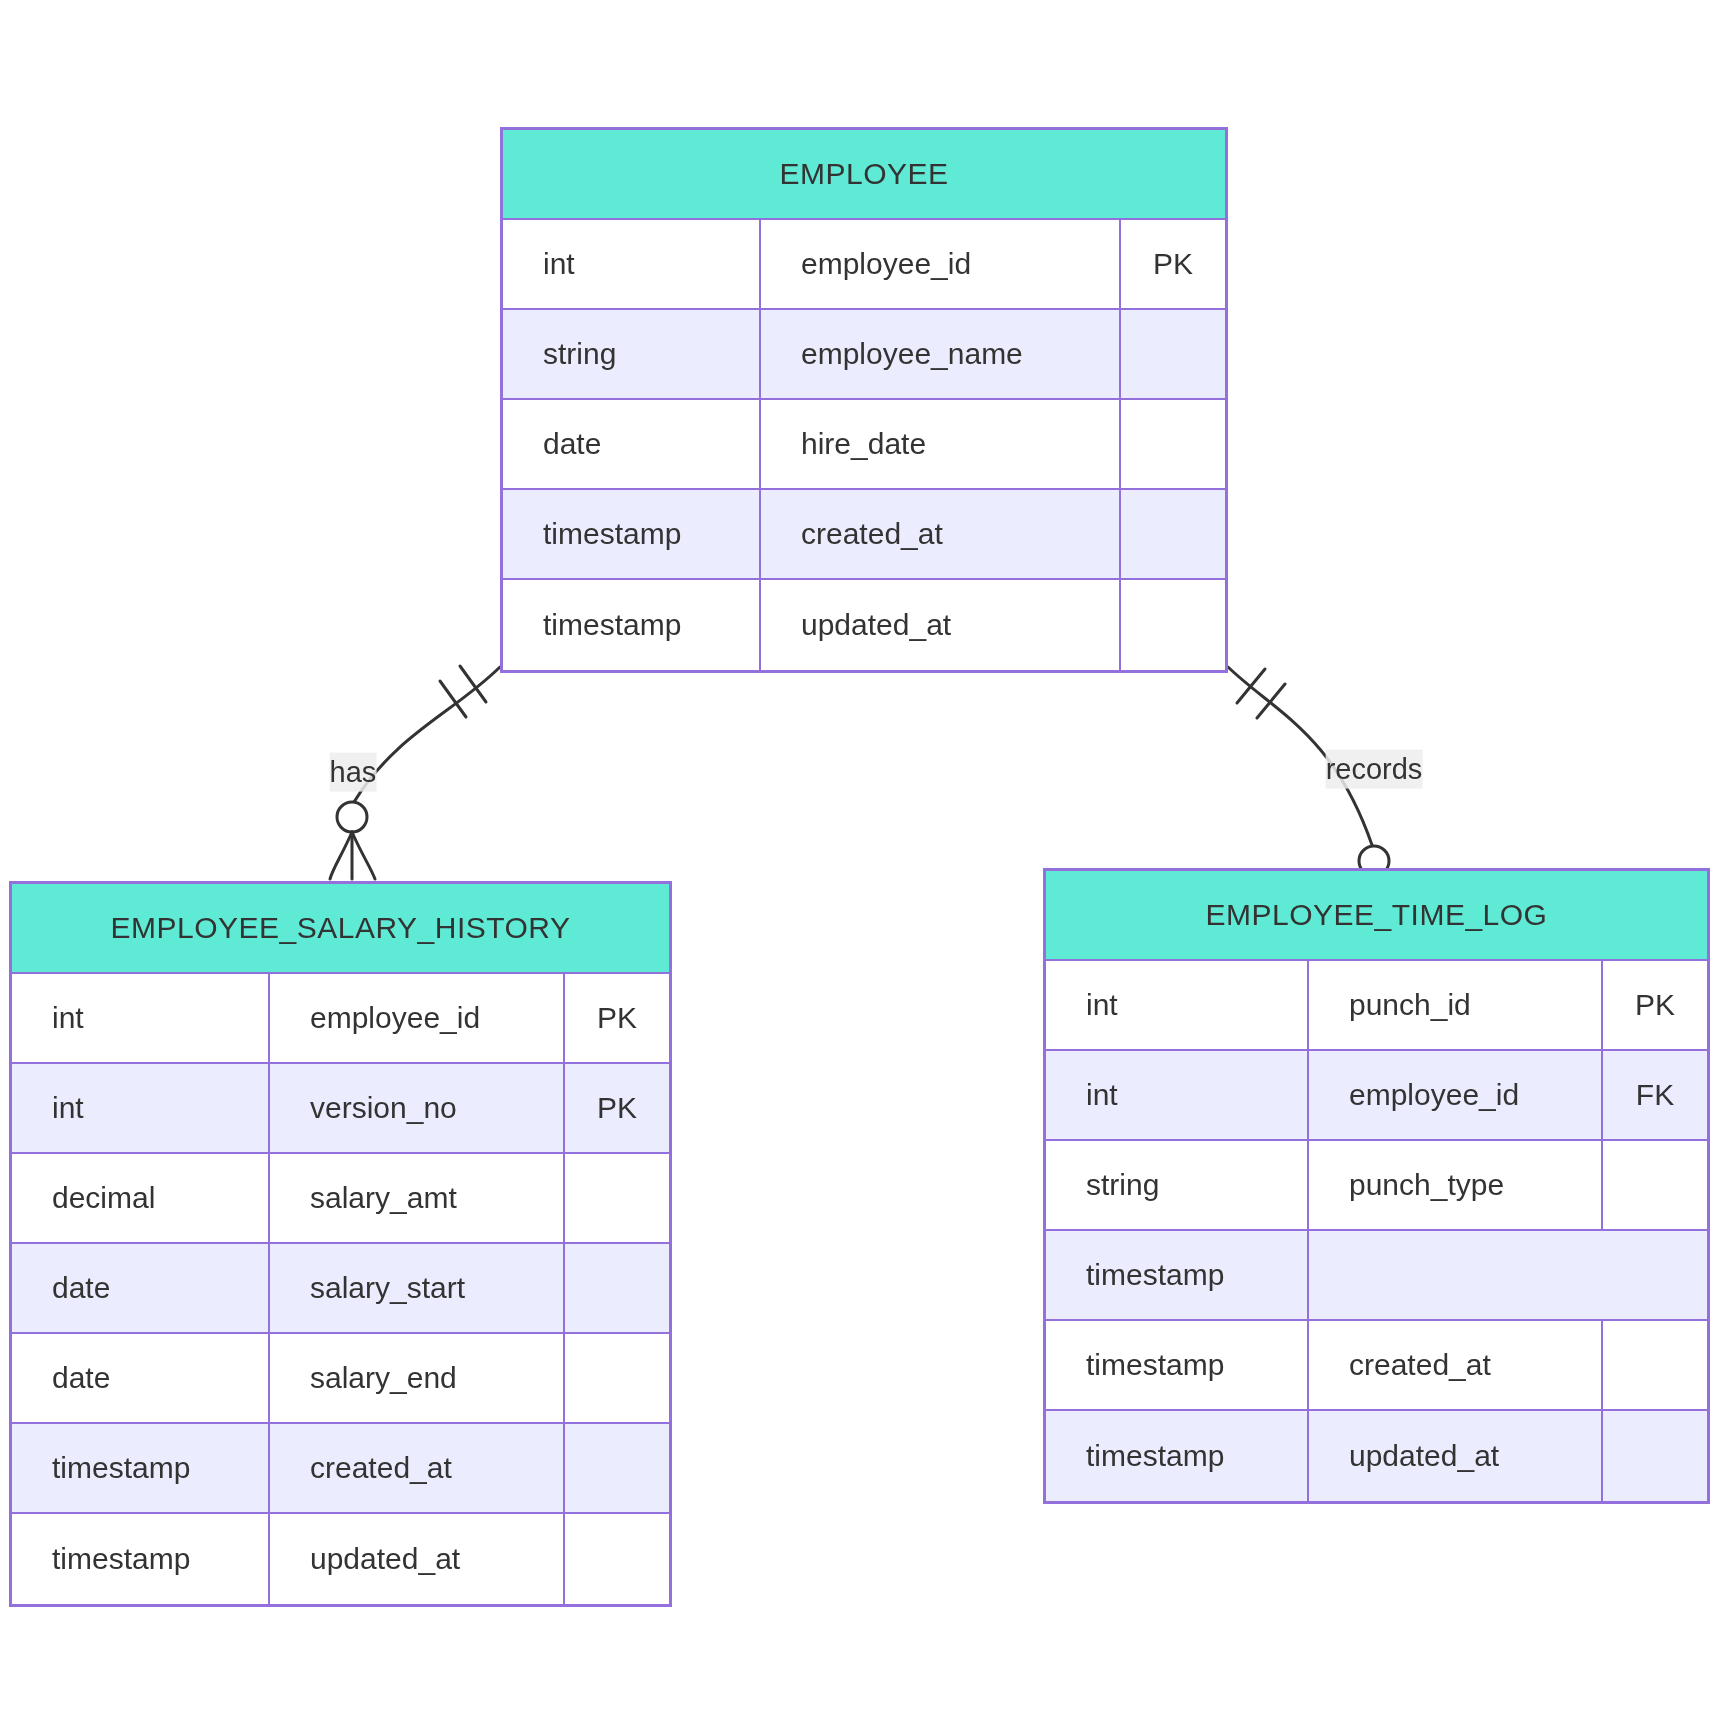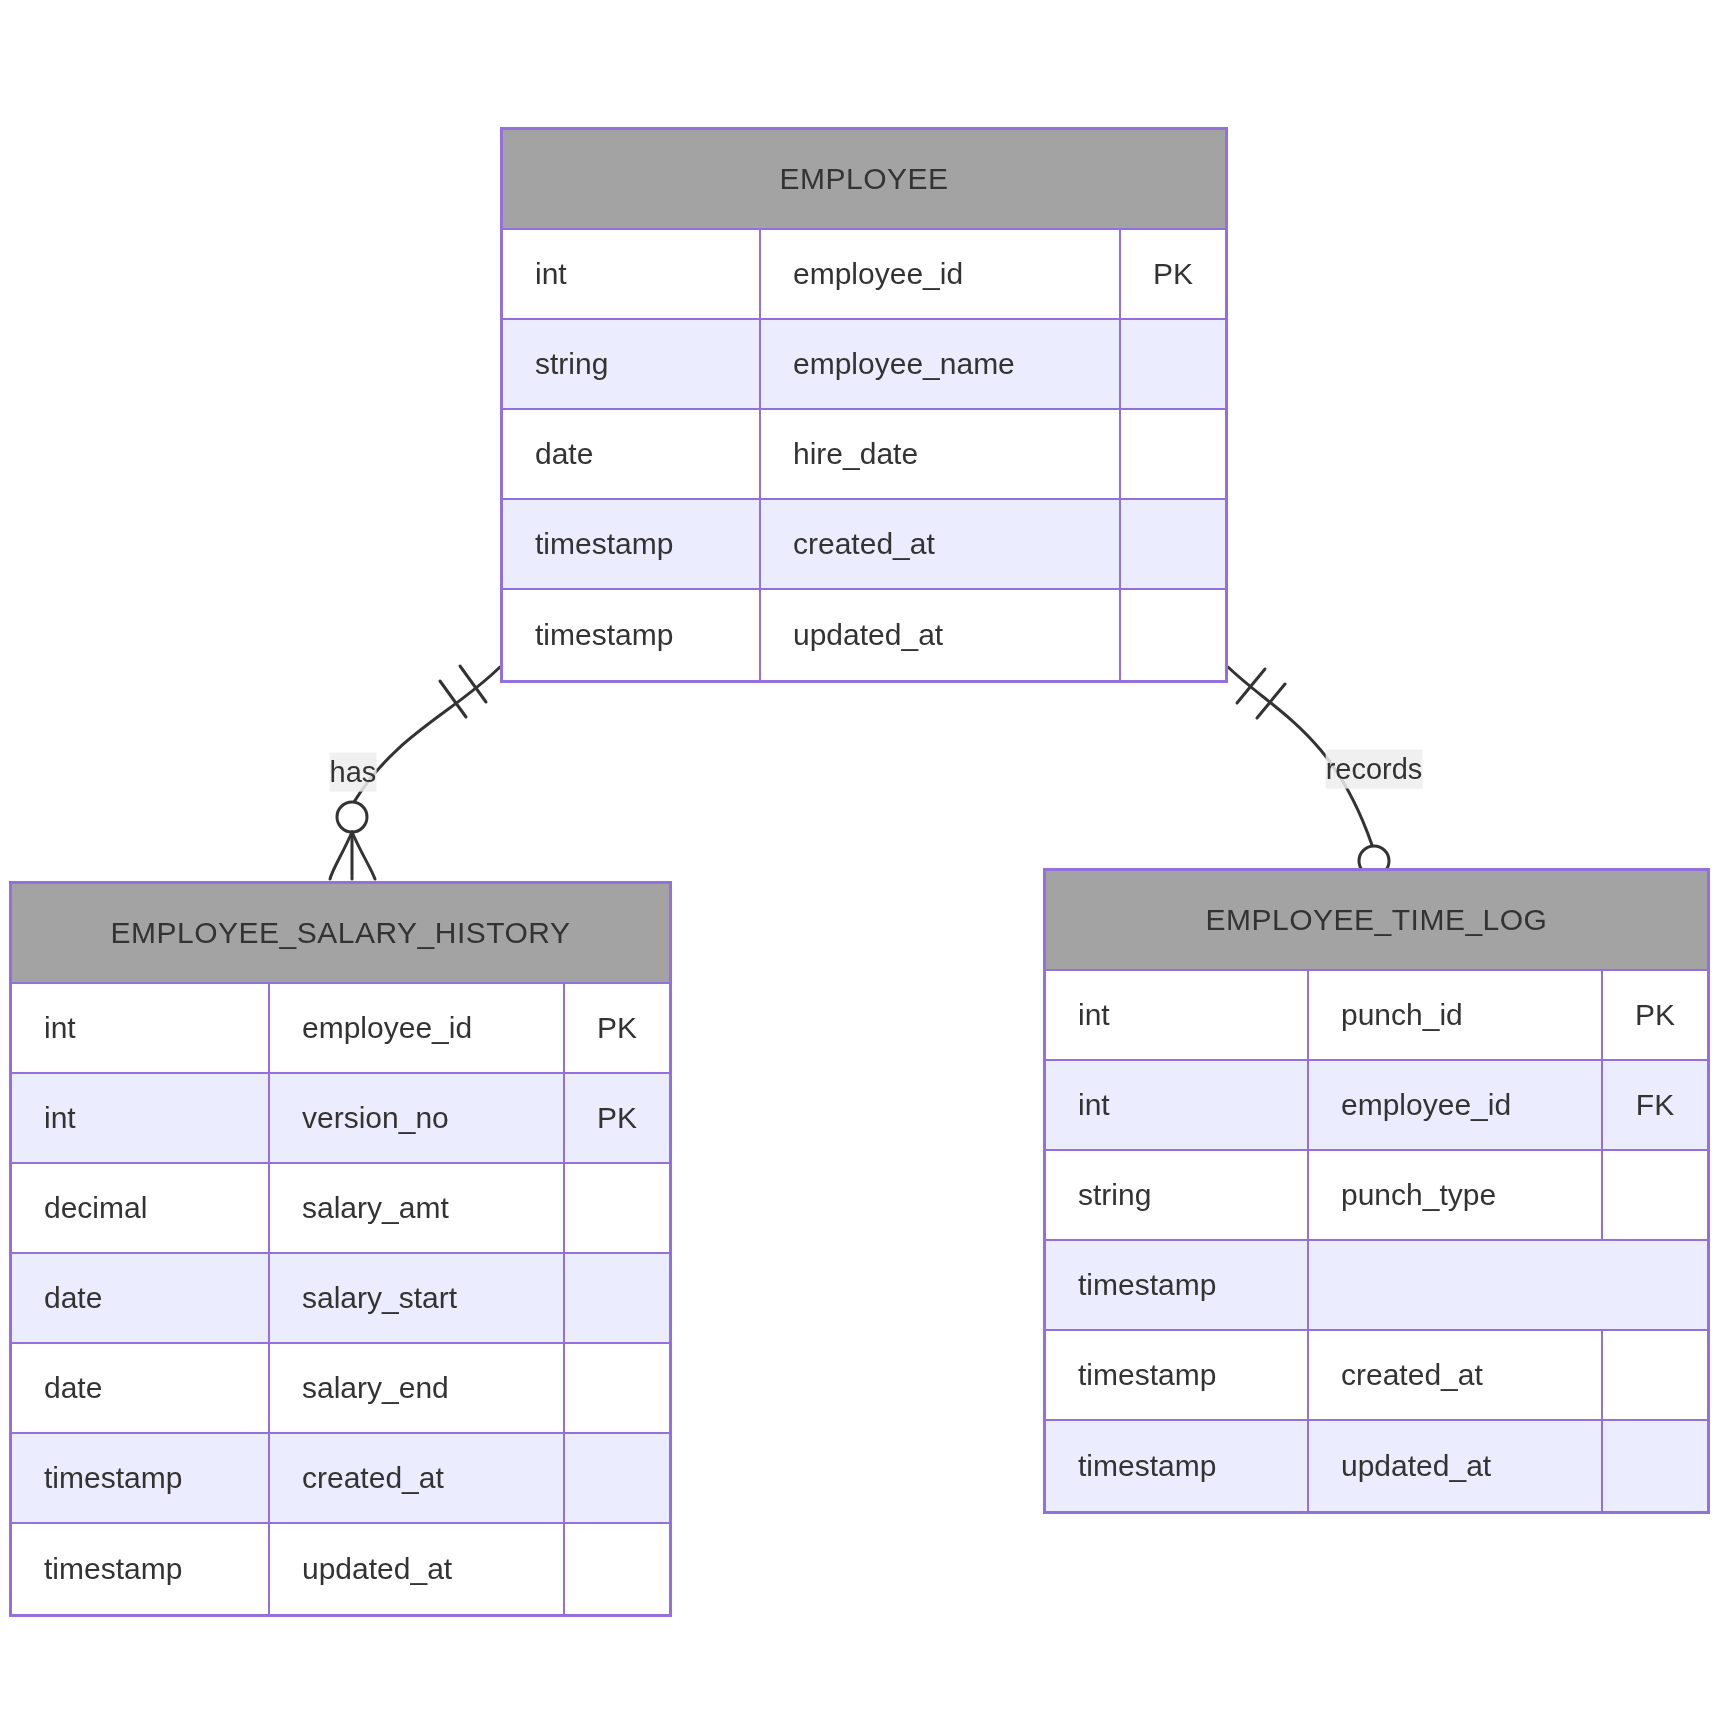--- a/index.html
+++ b/index.html
@@ -14,42 +14,42 @@
   .rel-layer { position:absolute; left:0; top:0; width:1727px; height:1727px; }
 
   .er-table {
     position:absolute;
     box-sizing:border-box;
     border:3px solid #9370DB;
     background:#ffffff;
   }
   .er-title {
     box-sizing:border-box;
-    height:100px;
-    background:#a3a3a3;
+    height:90px;
+    background:#5eead4;
     border-bottom:2px solid #9370DB;
     display:flex; align-items:center; justify-content:center;
     font-size:30px;
     letter-spacing:0.5px;
     color:#333333;
   }
   .er-row {
     box-sizing:border-box;
     display:grid;
     height:90px;
     border-bottom:2px solid #9370DB;
     background:#ffffff;
   }
   .er-row:last-child { border-bottom:none; }
   .er-row.alt { background:#ECECFF; }
   .cell {
     box-sizing:border-box;
     display:flex; align-items:center;
     font-size:30px;
-    padding-left:32px;
+    padding-left:40px;
     border-right:2px solid #9370DB;
     overflow:hidden; white-space:nowrap;
   }
   .cell.key { justify-content:center; padding-left:0;border-radius:8px; }
   .cell:last-child { border-right:none; }
 
   .t-employee { left:500px; top:127px; width:728px; }
   .t-employee .er-row { grid-template-columns:258px 360px 1fr; }
 
   .t-salary { left:9px; top:881px; width:663px; }

